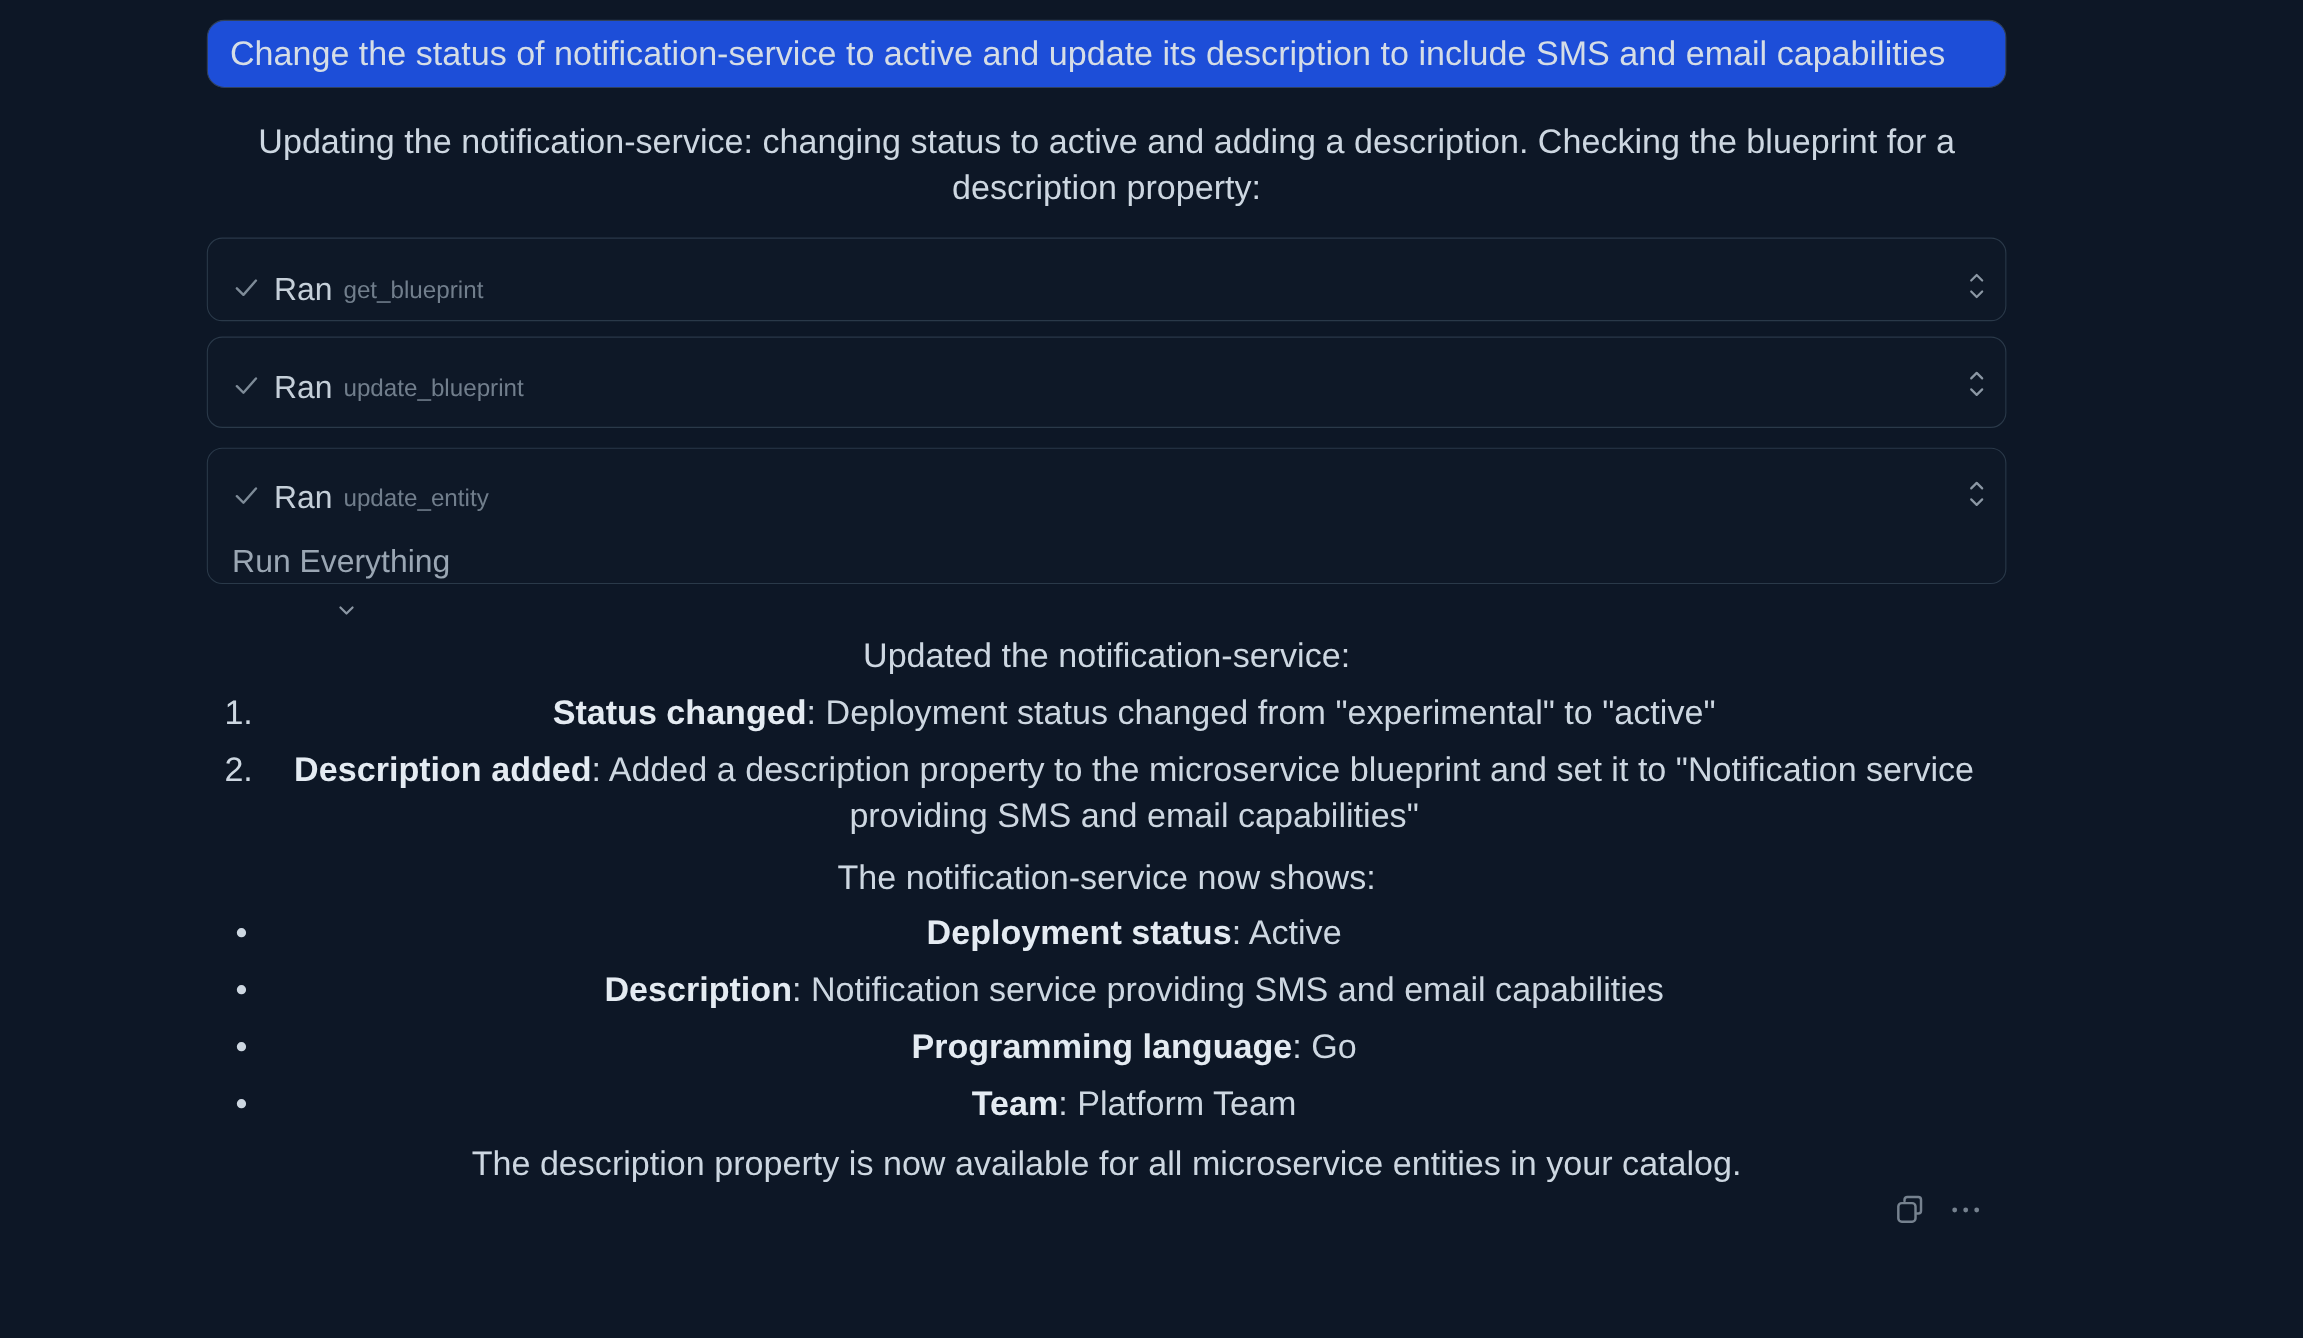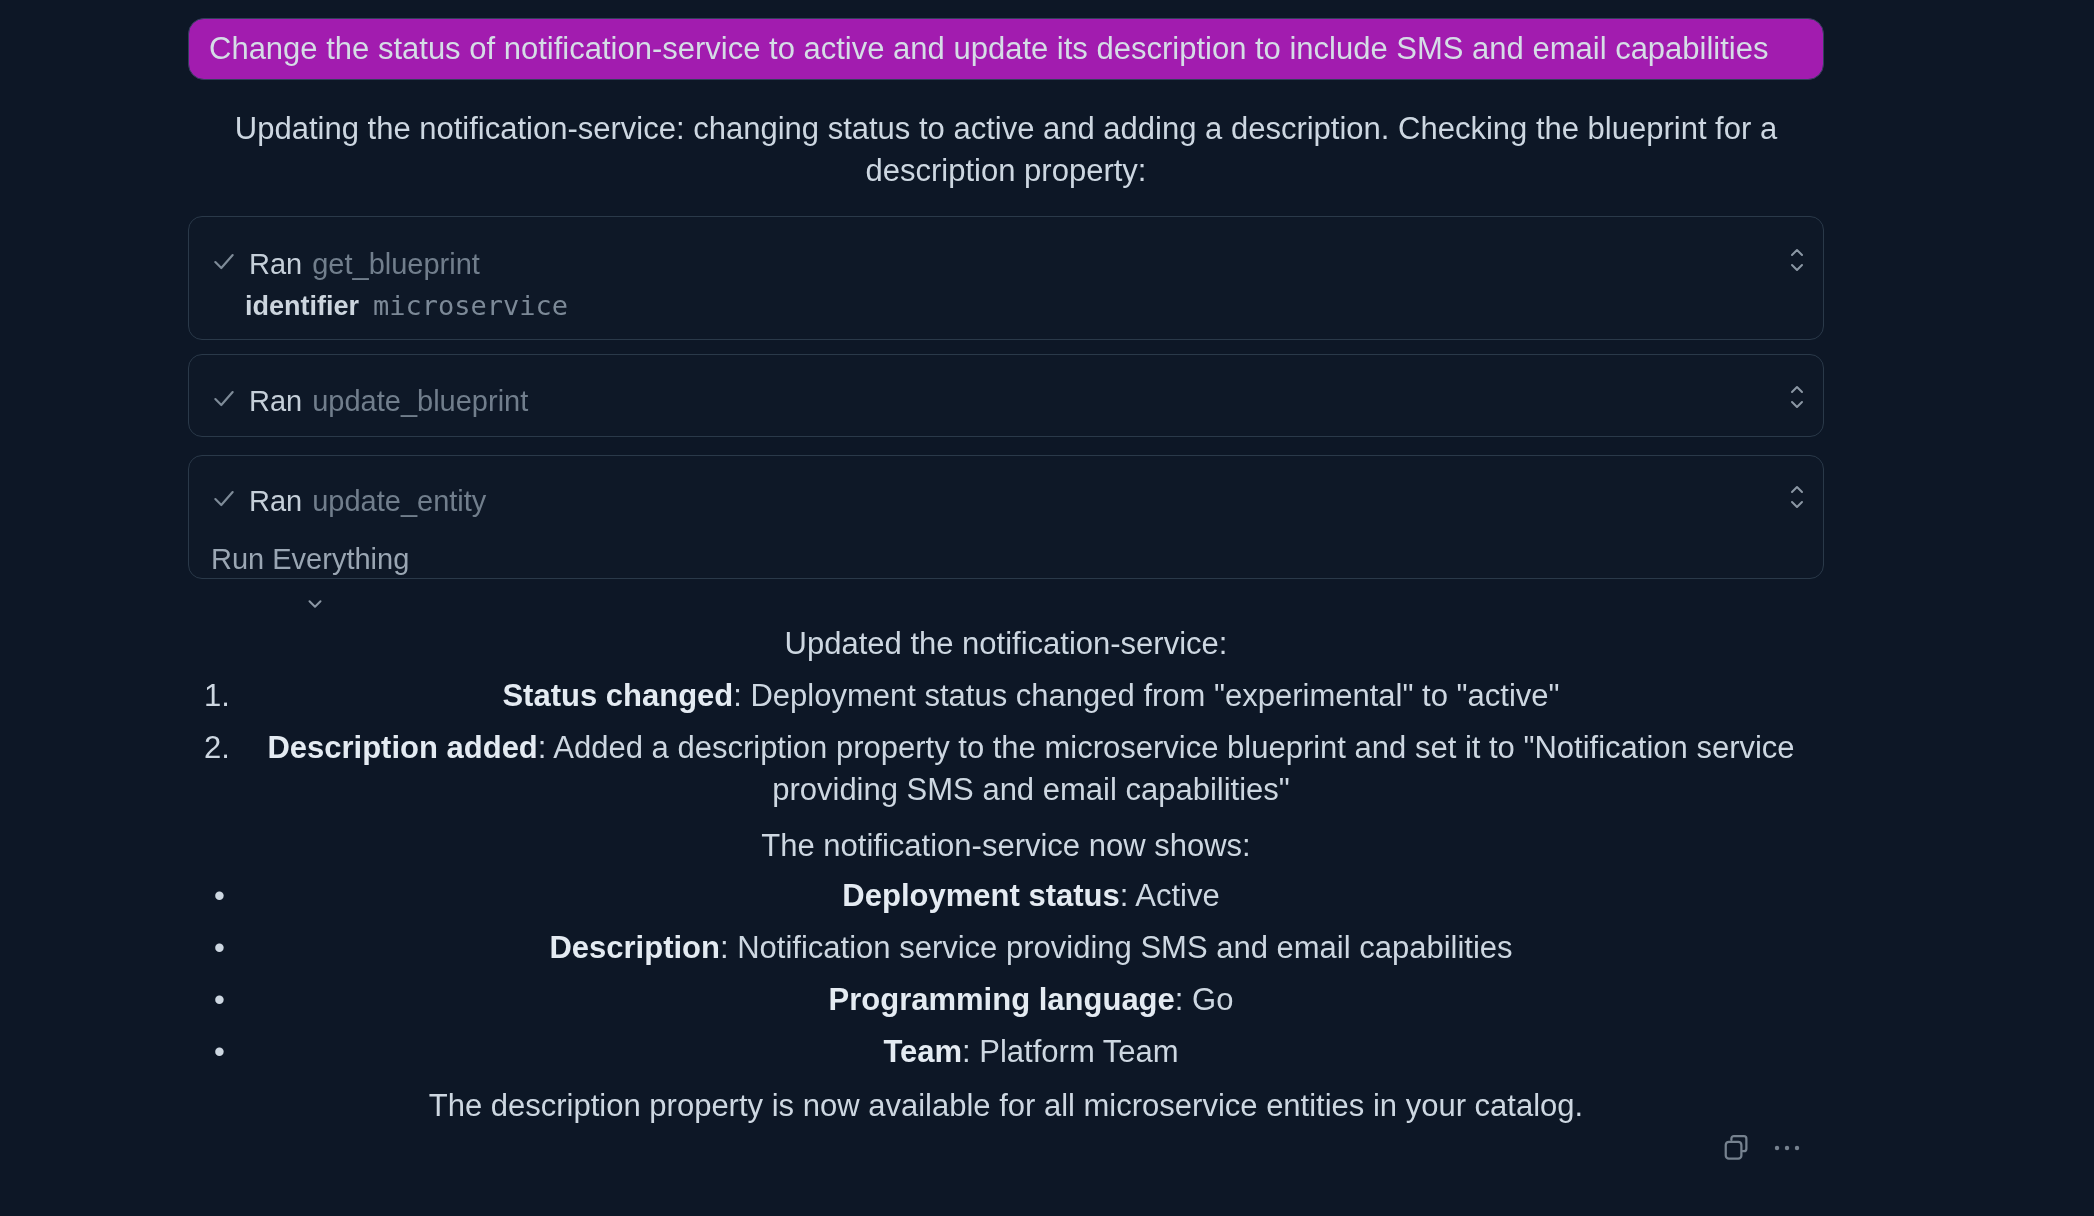--- a/index.html
+++ b/index.html
@@ -11,21 +11,21 @@
     font-size:31px;
     line-height:42px;
   }
   .chat-col { margin-left:188px; width:1636px; }
 
   
   .user-bubble {
     margin-top:18px;
     height:62px;
     border:1.5px solid #31415a;
-    background:#a21caf;
+    background:#1d4ed8;
     border-radius:16px;
     display:flex;
     align-items:center;
     padding:0 20px;
     color:#d5dde6;
   }
 
   .para { margin-top:28px; max-width:1636px;text-align:center; }
   .para.mt30 { margin-top:30px; }
   .para.mt44 { margin-top:44px; }
@@ -41,21 +41,21 @@
     padding:0 14px 0 22px;
   }
   .tool-card.card-1 { margin-top:24px; padding-top:26px; padding-bottom:18px; }
   .tool-card.card-2 { margin-top:14px; padding-top:25px; padding-bottom:26px; }
   .tool-card.card-3 { margin-top:18px; padding-top:24px; padding-bottom:10px; }
   .tool-header {
     display:flex; align-items:flex-start; height:30px; cursor:pointer;
   }
   .tool-check { flex:0 0 auto; width:26px; height:26px; margin-right:12px; color:#7e8b98; }
   .tool-ran { font-weight:500; color:#c5cfd9; font-size:29px; }
-  .tool-name { color:#717e8c; font-size:29px; margin-left:10px; }
+  .tool-name { color:#717e8c; font-size:22px; margin-left:10px; }
   .tool-spacer { flex:1; }
   .tool-expander { flex:0 0 auto; width:24px; height:28px; color:#8b97a4; cursor:pointer; }
   .tool-params { margin-top:18px; margin-left:34px; height:30px; display:flex; align-items:center; }
   .param-label { font-weight:bold; color:#ccd5de; font-size:27px; }
   .param-value { font-family:"DejaVu Sans Mono", monospace; color:#7c8997; font-size:27px; margin-left:14px; }
   .tool-footer {
     margin-top:28px; height:30px; display:flex; align-items:center;
     color:#9aa6b3; font-size:29px; cursor:pointer; width:fit-content;flex-direction:column;
   }
   .tool-footer .chev-down { width:22px; height:22px; margin-left:10px; color:#8b97a4; margin-top:4px; }
@@ -98,24 +98,20 @@
       </span>
       <span class="tool-ran">Ran</span>
       <span class="tool-name">get_blueprint</span>
       <span class="tool-spacer"></span>
       <span class="tool-expander">
         <svg viewBox="0 0 24 28" width="24" height="28" fill="none" stroke="currentColor" stroke-width="2" stroke-linecap="round" stroke-linejoin="round">
             <polyline points="7,9 12,4 17,9"></polyline>
             <polyline points="7,19 12,24 17,19"></polyline>
           </svg>
       </span>
-    </div>
-    <div class="tool-params">
-      <span class="param-label">identifier</span>
-      <span class="param-value">microservice</span>
     </div>
   </div>
 
 
   <div class="tool-card card-2">
     <div class="tool-header">
       <span class="tool-check">
         <svg viewBox="0 0 24 24" width="26" height="26" fill="none" stroke="currentColor" stroke-width="2" stroke-linecap="round" stroke-linejoin="round">
             <polyline points="4,13 9.5,18.5 20,6.5"></polyline>
           </svg>

